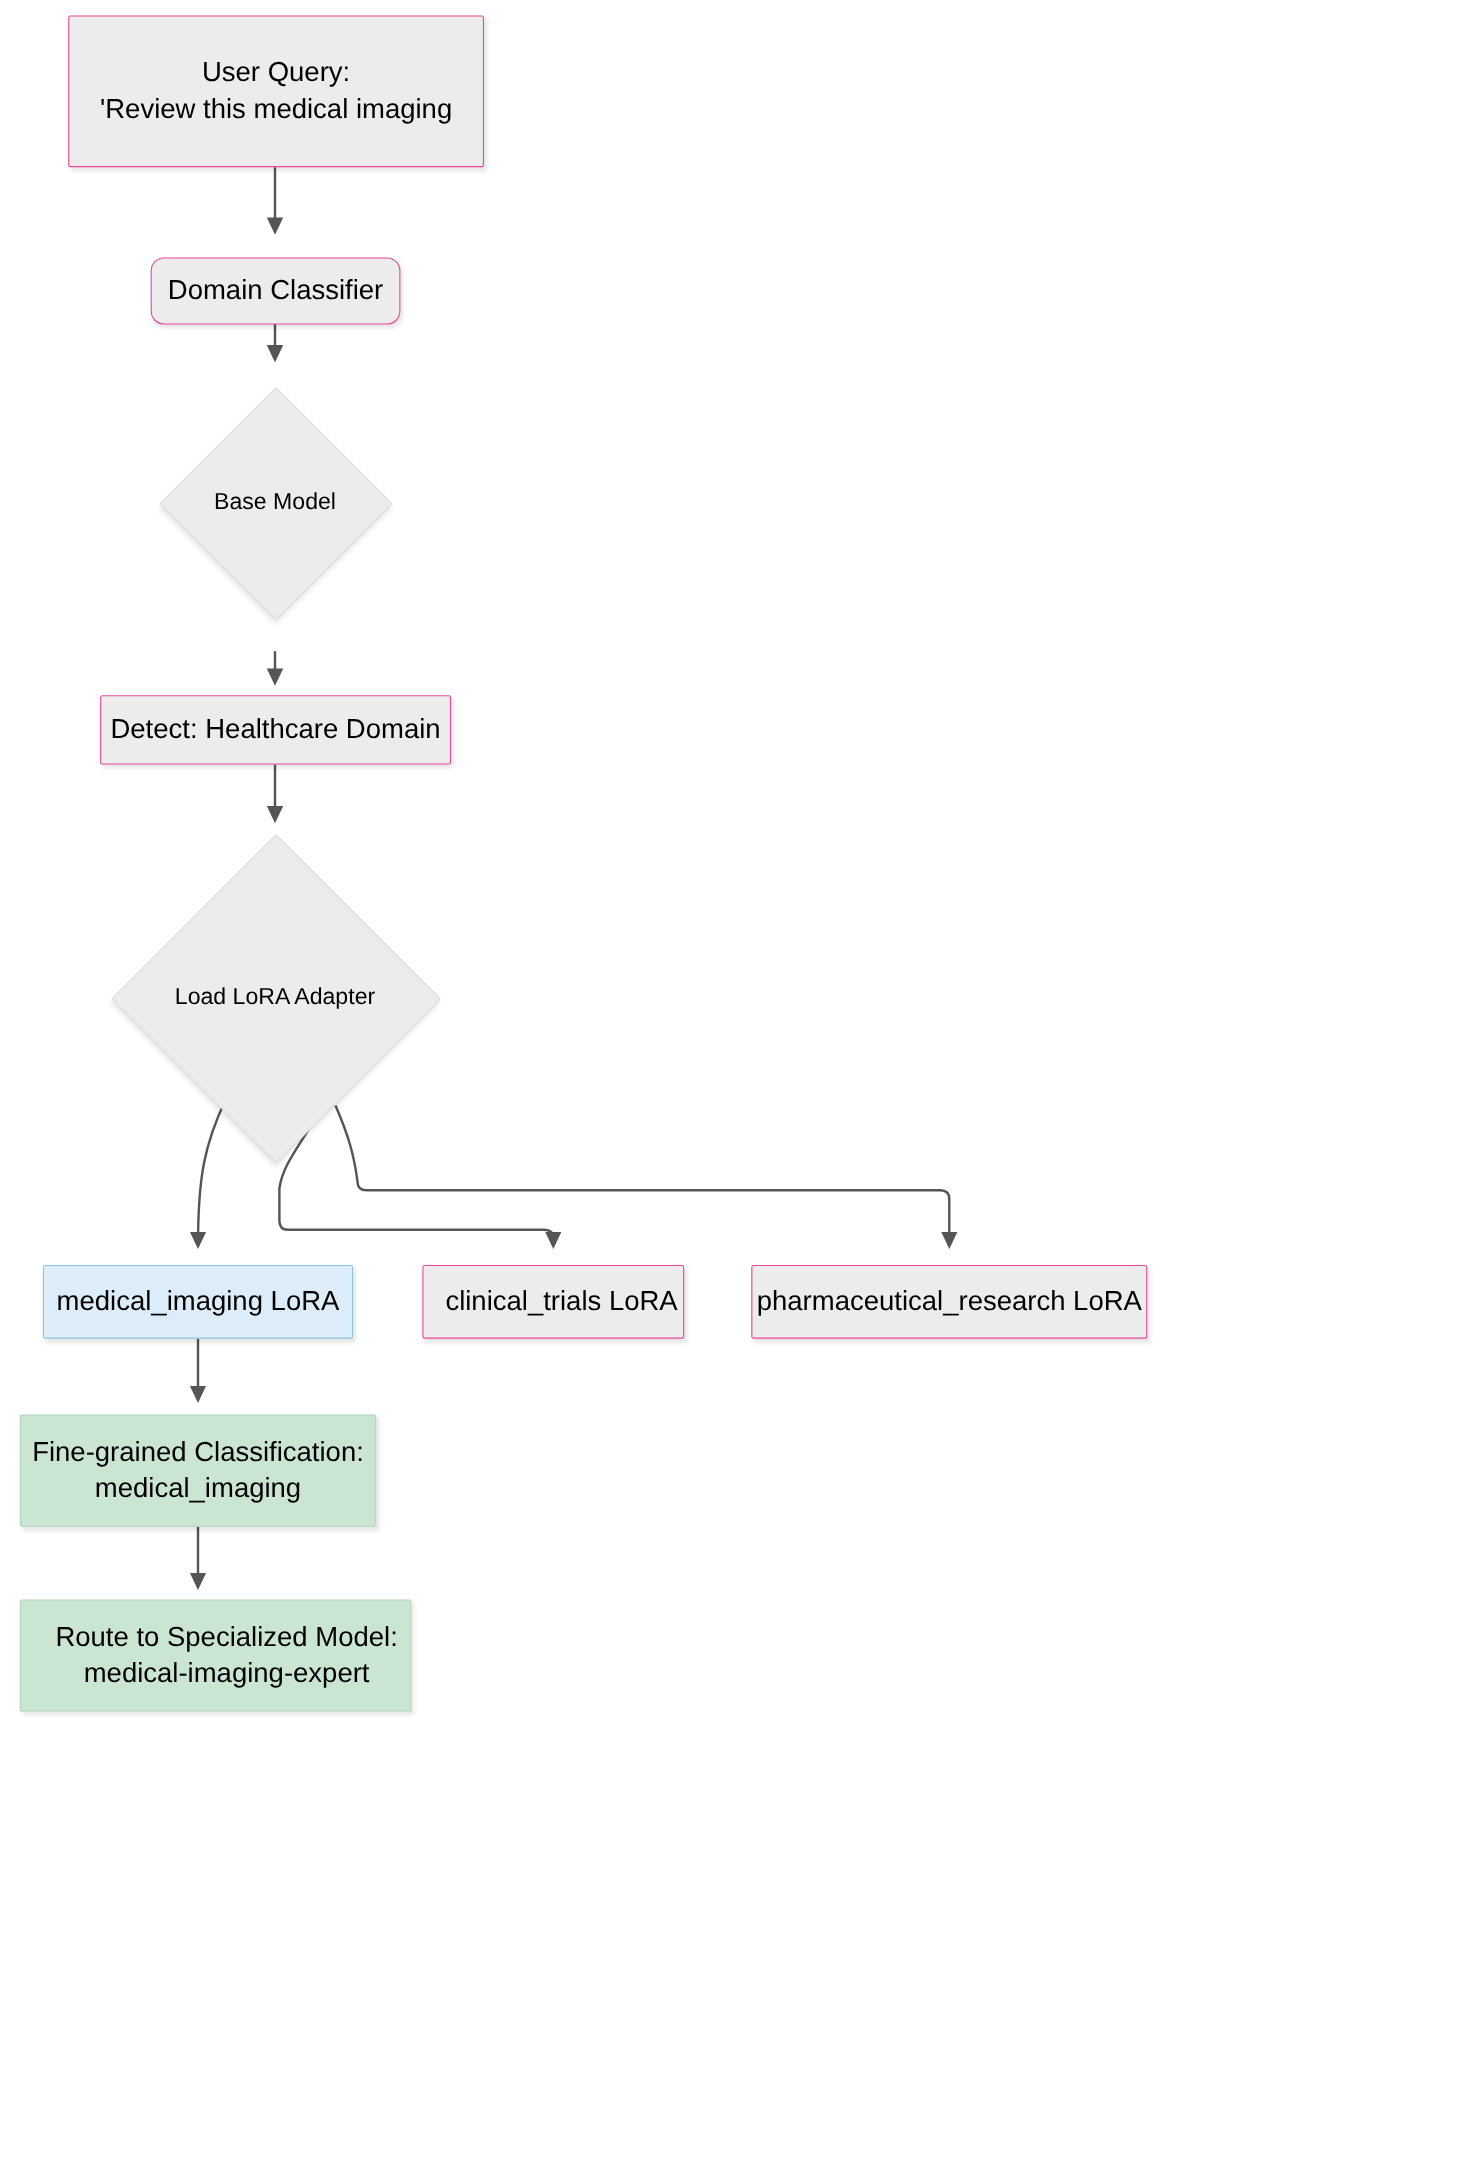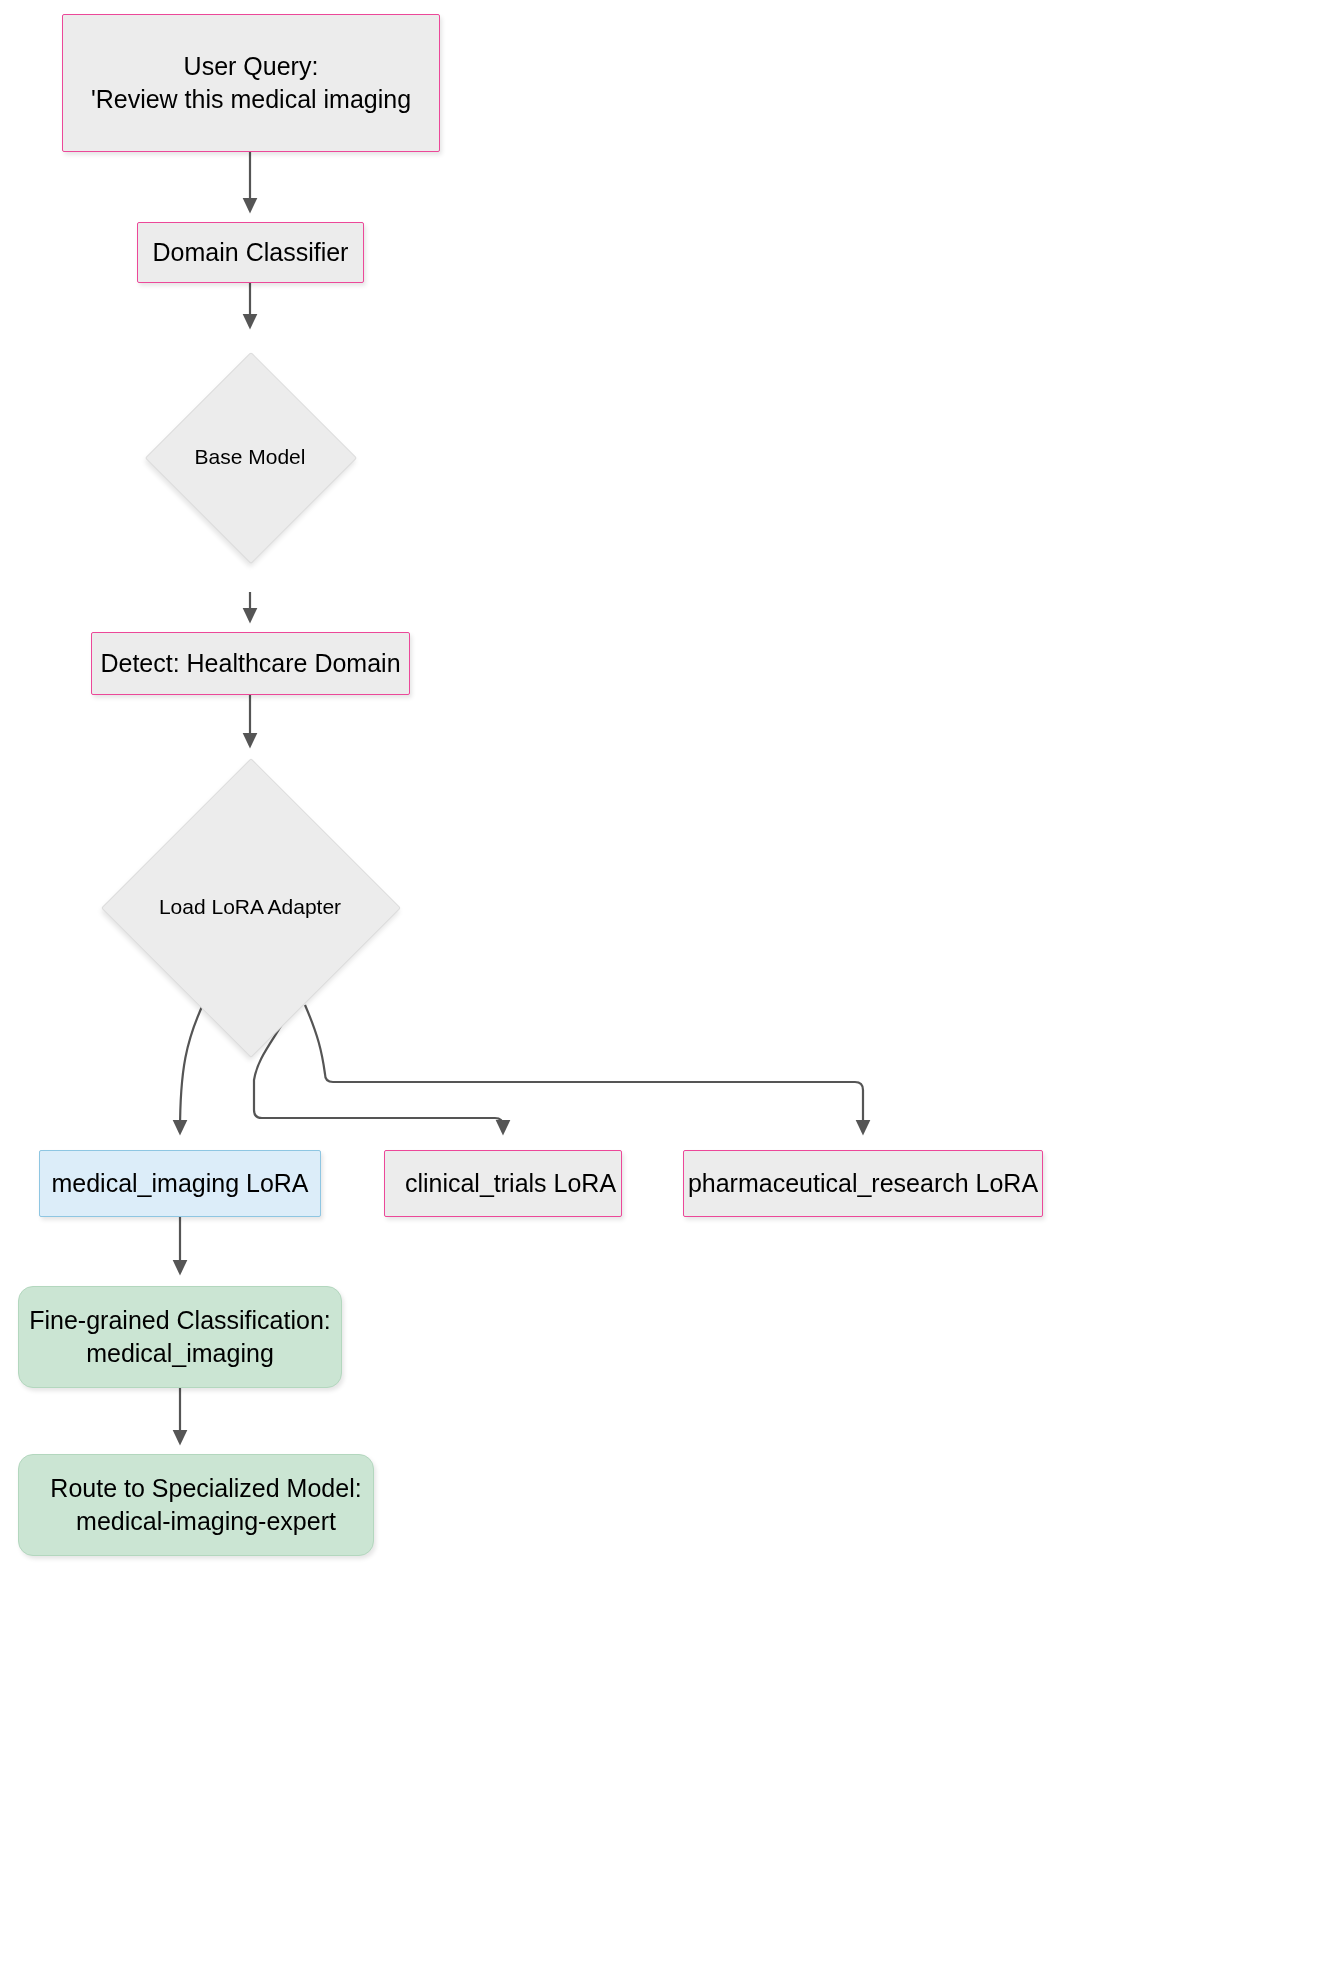--- a/index.html
+++ b/index.html
@@ -6,21 +6,21 @@
   body{width:1331px;height:1970px;position:relative;overflow:hidden;
        font-family:"Liberation Sans","DejaVu Sans",sans-serif;}
   #canvas{position:absolute;left:0;top:0;width:1331px;height:1970px;}
   svg.edges{position:absolute;left:0;top:0;width:1331px;height:1970px;pointer-events:none;}
   .node{position:absolute;box-sizing:border-box;display:flex;align-items:center;
         justify-content:center;text-align:center;line-height:1.32;
         color:#000000;font-size:25px;}
   .rect{background:#ececec;border:1px solid #ec4899;border-radius:2px;
         box-shadow:2px 3px 4px rgba(0,0,0,0.10);}
   .rect.blue{background:#dcedf9;border-color:#8ec6e2;}
-  .rect.green{background:#cbe5d3;border-color:#b3d7be;border-radius:15px;}
+  .rect.green{background:#cbe5d3;border-color:#b3d7be;}
   .diamond-wrap{position:absolute;}
   .diamond-shape{position:absolute;left:0;top:0;width:100%;height:100%;
         background:#ececec;border:1px solid #dcdcdc;
         transform:rotate(45deg);border-radius:2px;
         box-shadow:2px 3px 5px rgba(0,0,0,0.10);}
   .diamond-label{position:absolute;left:0;top:0;width:100%;height:100%;
         display:flex;align-items:center;justify-content:center;
         font-size:21px;color:#000;text-align:center;white-space:nowrap;}
 </style>
 </head>
@@ -54,21 +54,21 @@
     <path d="M180,1388 L180,1442" stroke="#555555" stroke-width="2.2" fill="none" marker-end="url(#arrowhead)"></path>
   </svg>
 
   <div class="node rect" style="left:62px;top:14px;width:378px;height:138px;">
     <div>
       <div>User Query:</div>
       <div>'Review this medical imaging</div>
     </div>
   </div>
 
-  <div class="node rect" style="left:137px;top:222px;width:227px;height:61px;">
+  <div class="node rect" style="left:137px;top:234px;width:227px;height:61px;border-radius:12px;">
     <div>Domain Classifier</div>
   </div>
 
   <div class="diamond-wrap" style="left:176px;top:383px;width:148px;height:148px;">
     <div class="diamond-shape"></div>
     <div class="diamond-label">Base Model</div>
   </div>
 
   <div class="node rect" style="left:91px;top:632px;width:319px;height:63px;">
     <div>Detect: Healthcare Domain</div>

